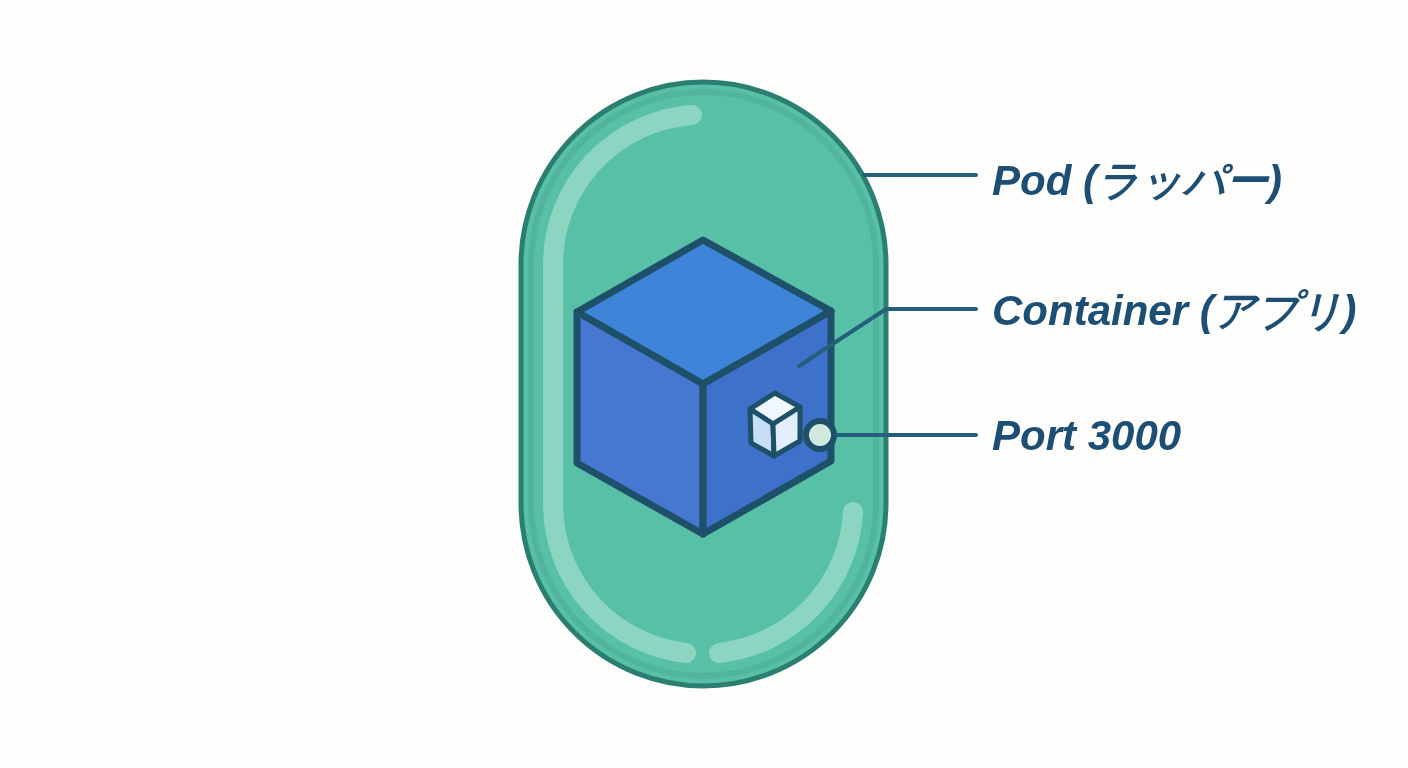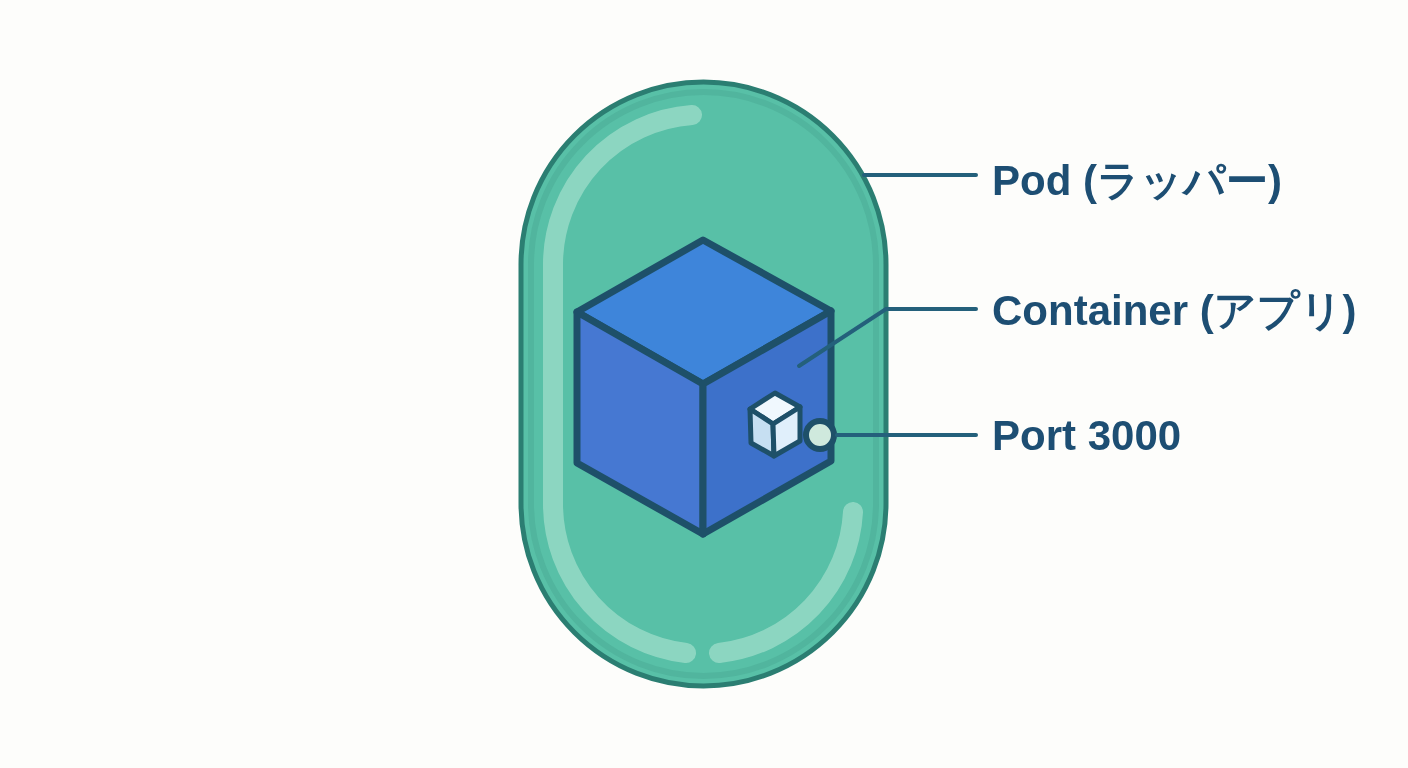--- a/index.html
+++ b/index.html
@@ -2,21 +2,21 @@
 <html><head>
 <meta charset="utf-8">
 <style>
   html, body { margin: 0; padding: 0; }
   body {
     width: 1408px; height: 768px;
     background: #fdfdfb;
     overflow: hidden;
     font-family: "Liberation Sans", "DejaVu Sans", sans-serif;
   }
-  .stage { position: relative; width: 1408px; height: 768px; }
+  .stage { position: relative; width: 1408px; height: 768px; font-style: italic; }
   .stage svg { position: absolute; left: 0; top: 0; }
 
   .pod-outline     { stroke: #2b7e72; stroke-width: 5; }
   .pod-inner-shade { fill: none; stroke: rgba(20, 90, 78, 0.10); stroke-width: 6; }
   .highlight       { fill: none; stroke: #92d8c4; stroke-width: 20; stroke-linecap: round; opacity: 0.9; }
   .cube-edge       { stroke: #1e5069; stroke-width: 7; stroke-linejoin: round; }
   .minicube-edge   { stroke: #1e5069; stroke-width: 5; stroke-linejoin: round; }
   .port-dot        { stroke: #1e5069; stroke-width: 6; }
   .leader          { fill: none; stroke: #24607b; stroke-width: 4; stroke-linecap: round; }
   .label           { font-size: 42px; font-weight: bold; fill: #1d4e73; }

